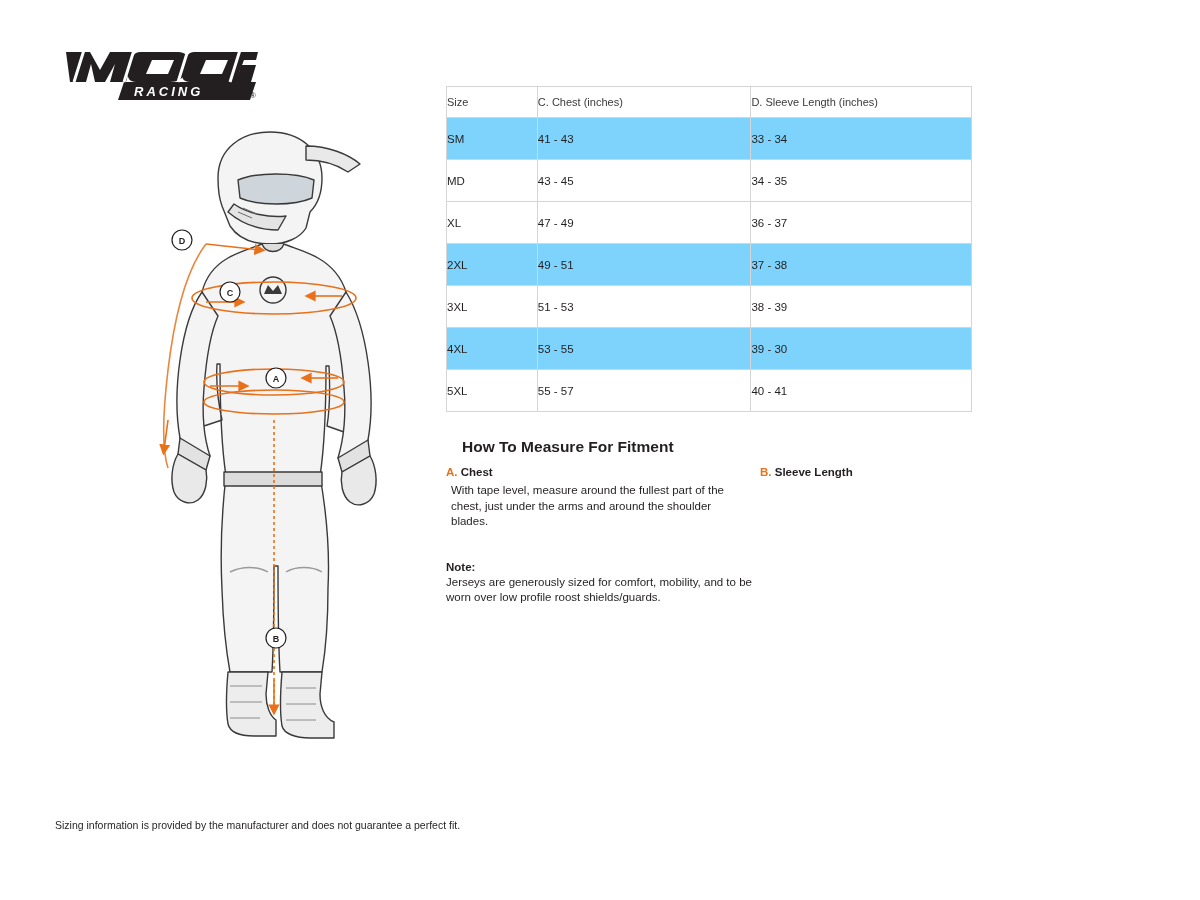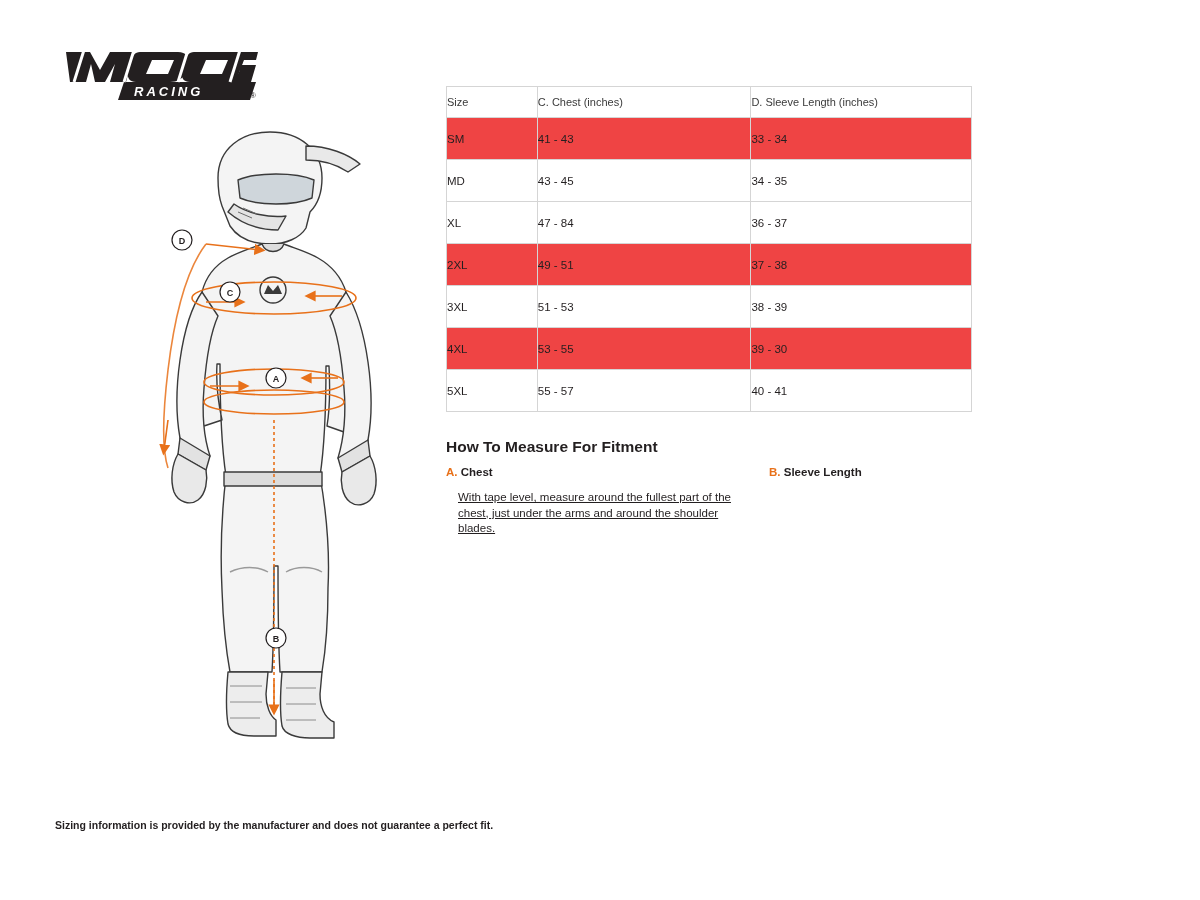--- a/index.html
+++ b/index.html
@@ -47,46 +47,46 @@
     padding: 0;
     height: 42px;
     vertical-align: middle;
     font-weight: normal;
     color: #231f20;
   }
   table.size-chart thead th { height: 31px; font-size: 11px; color: #3a3a3a; }
   table.size-chart col.c-size { width: 91px; }
   table.size-chart col.c-chest { width: 214px; }
   table.size-chart col.c-sleeve { width: 221px; }
-  table.size-chart tbody tr.alt td { background: #ef4444; }
+  table.size-chart tbody tr.alt td { background: #7dd3fc; }
 
   
   .howto {
     margin-top: 26px;
     width: 700px;
   }
   .howto h2 {
-    font-size: 15.5px; font-weight: bold; margin: 0 0 10px 0; color: #231f20;
-  }
-  .howto-cols { display: flex; gap: 23px; }
+    font-size: 15.5px; font-weight: bold; margin: 0 0 10px 16px; color: #231f20;
+  }
+  .howto-cols { display: flex; gap: 14px; }
   .howto-col { width: 300px; }
   .howto-label { font-size: 11.5px; margin: 0 0 2px 0; }
   .howto-label .mark { color: #e8711a; font-weight: bold; }
   .howto-label .name { font-weight: bold; color: #231f20; }
   .howto-body {
-    font-size: 11.5px; line-height: 1.35; margin: 12px; color: #231f20; text-decoration: underline;
+    font-size: 11.5px; line-height: 1.35; margin: 5px; color: #231f20;
   }
   .note { margin-top: 26px; width: 320px; }
   .note-title { font-size: 11.5px; font-weight: bold; margin: 0 0 2px 0; }
   .note-body { font-size: 11.5px; line-height: 1.35; margin: 0; }
 
   
   .footer {
     position: absolute; left: 55px; top: 818px;
-    font-size: 10.5px; line-height: 1.45; color: #231f20; font-weight: bold;
+    font-size: 10.5px; line-height: 1.45; color: #231f20;
   }
   .footer p { margin: 0; }
 </style>
 </head>
 <body>
 
 <div class="page">
 
   <div class="logo">
     <svg width="200" height="56" viewBox="0 0 200 56" xmlns="http://www.w3.org/2000/svg" aria-label="Moose Racing">
@@ -240,21 +240,21 @@
           <td>41 - 43</td>
           <td>33 - 34</td>
         </tr>
         <tr>
           <td>MD</td>
           <td>43 - 45</td>
           <td>34 - 35</td>
         </tr>
         <tr>
           <td>XL</td>
-          <td>47 - 84</td>
+          <td>47 - 49</td>
           <td>36 - 37</td>
         </tr>
         <tr class="alt">
           <td>2XL</td>
           <td>49 - 51</td>
           <td>37 - 38</td>
         </tr>
         <tr>
           <td>3XL</td>
           <td>51 - 53</td>
@@ -284,20 +284,24 @@
           <p class="howto-body">With tape level, measure around the fullest part of the chest, just under the arms and around the shoulder blades.</p>
         </div>
         <div class="howto-col">
           <p class="howto-label">
             <span class="mark">B</span><span class="mark">.</span>
             <span class="name">Sleeve Length</span>
           </p>
         </div>
       </div>
 
+      <div class="note">
+        <p class="note-title">Note:</p>
+        <p class="note-body">Jerseys are generously sized for comfort, mobility, and to be worn over low profile roost shields/guards.</p>
+      </div>
     </div>
   </div>
 
   <div class="footer">
     <p>Sizing information is provided by the manufacturer and does not guarantee a perfect fit.</p>
   </div>
 
 </div>
 
 </body></html>

